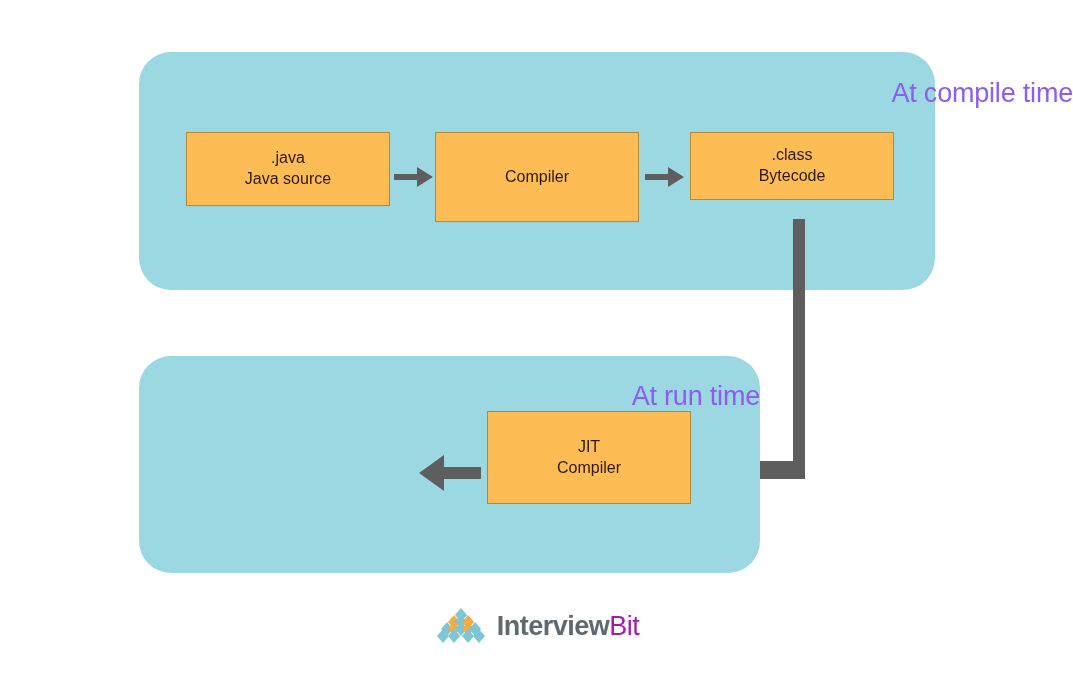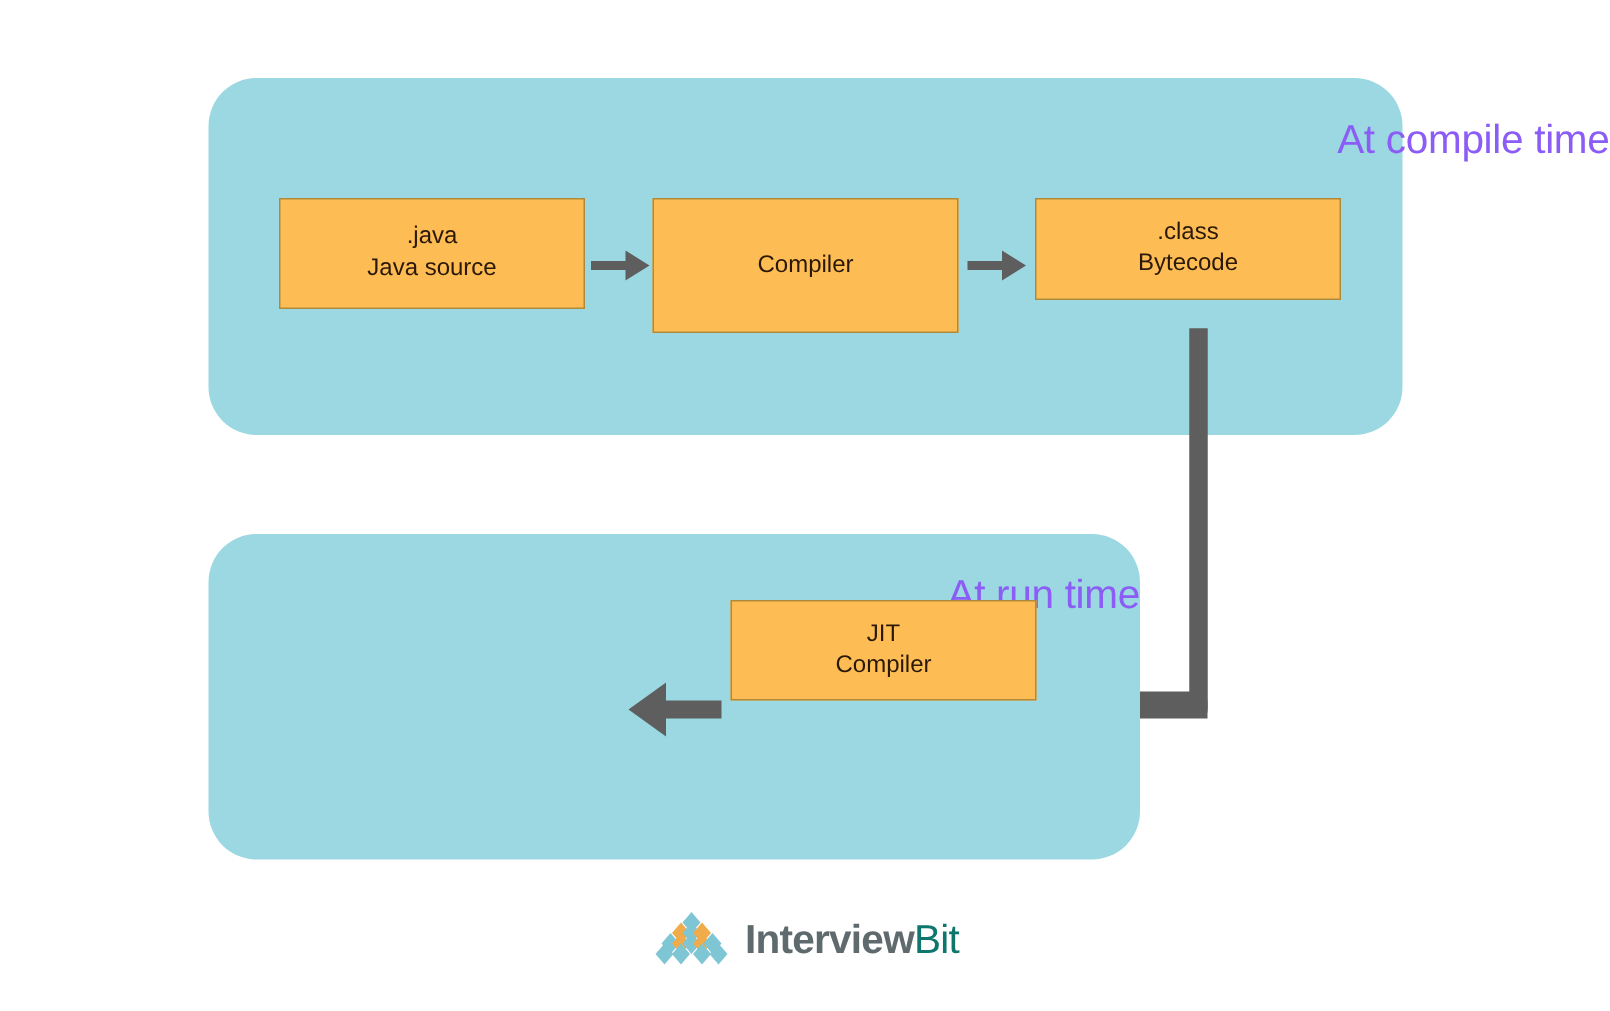--- a/index.html
+++ b/index.html
@@ -54,21 +54,21 @@
     color: #2a1808;
     font-size: 16px;
     line-height: 1.3;
   }
   .node .lines { display: block; }
 
   #node-java     { left: 186px; top: 132px; width: 204px; height: 74px; }
   #node-compiler { left: 435px; top: 132px; width: 204px; height: 90px; }
   #node-class    { left: 690px; top: 132px; width: 204px; height: 68px; }
   #node-native   { left: 193px; top: 428px; width: 205px; height: 90px; }
-  #node-jit      { left: 487px; top: 400px; width: 204px; height: 67px; }
+  #node-jit      { left: 487px; top: 411px; width: 204px; height: 93px; }
 
   
   .arrow-small {
     position: absolute;
     width: 40px; height: 22px;
     overflow: visible;
   }
   #arrow-java-compiler { left: 394px; top: 166px; }
   #arrow-compiler-class { left: 645px; top: 166px; }
 
@@ -98,21 +98,21 @@
     justify-content: center;
     gap: 9px;
   }
   #logo-mark { width: 54px; height: 38px; display: block; }
   #logo-text {
     font-size: 27px;
     letter-spacing: -0.5px;
     white-space: nowrap;
   }
   #logo-text .w1 { color: #5f6a6f; font-weight: bold; }
-  #logo-text .w2 { color: #0f766e; font-weight: normal; }
+  #logo-text .w2 { color: #a21caf; font-weight: normal; }
 </style>
 </head>
 <body>
 
 <div id="canvas">
 
   <div class="panel" id="panel-compile"></div>
   <div class="panel-title" id="title-compile">At compile time</div>
 
   <div class="node" id="node-java">

